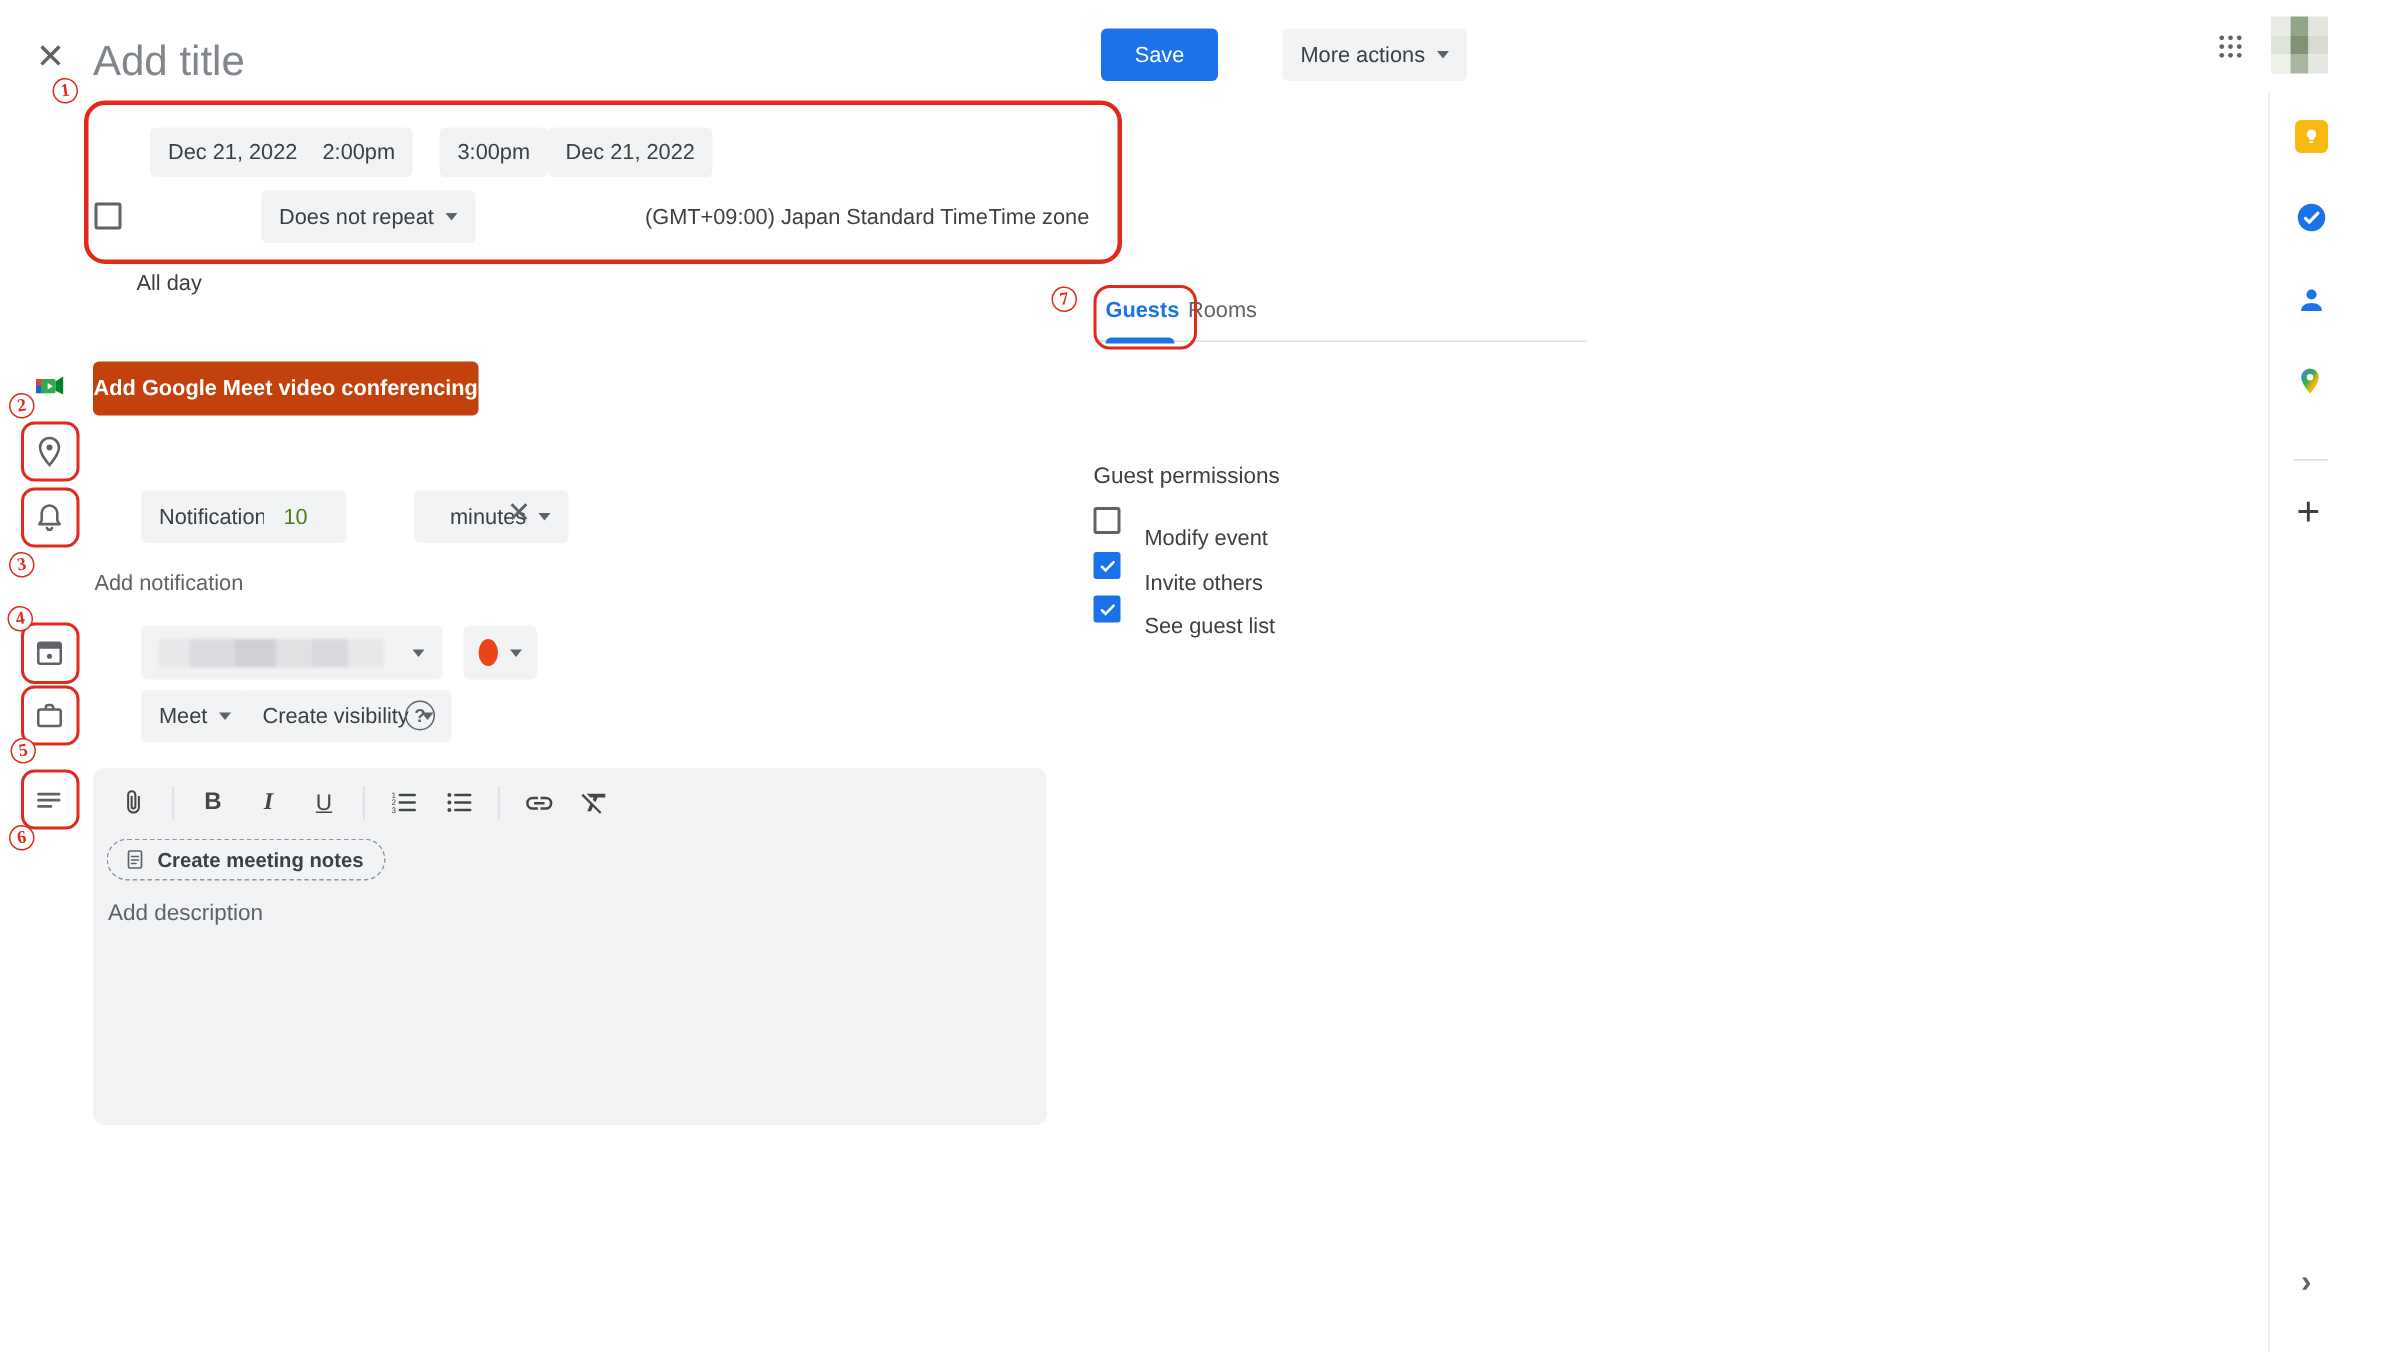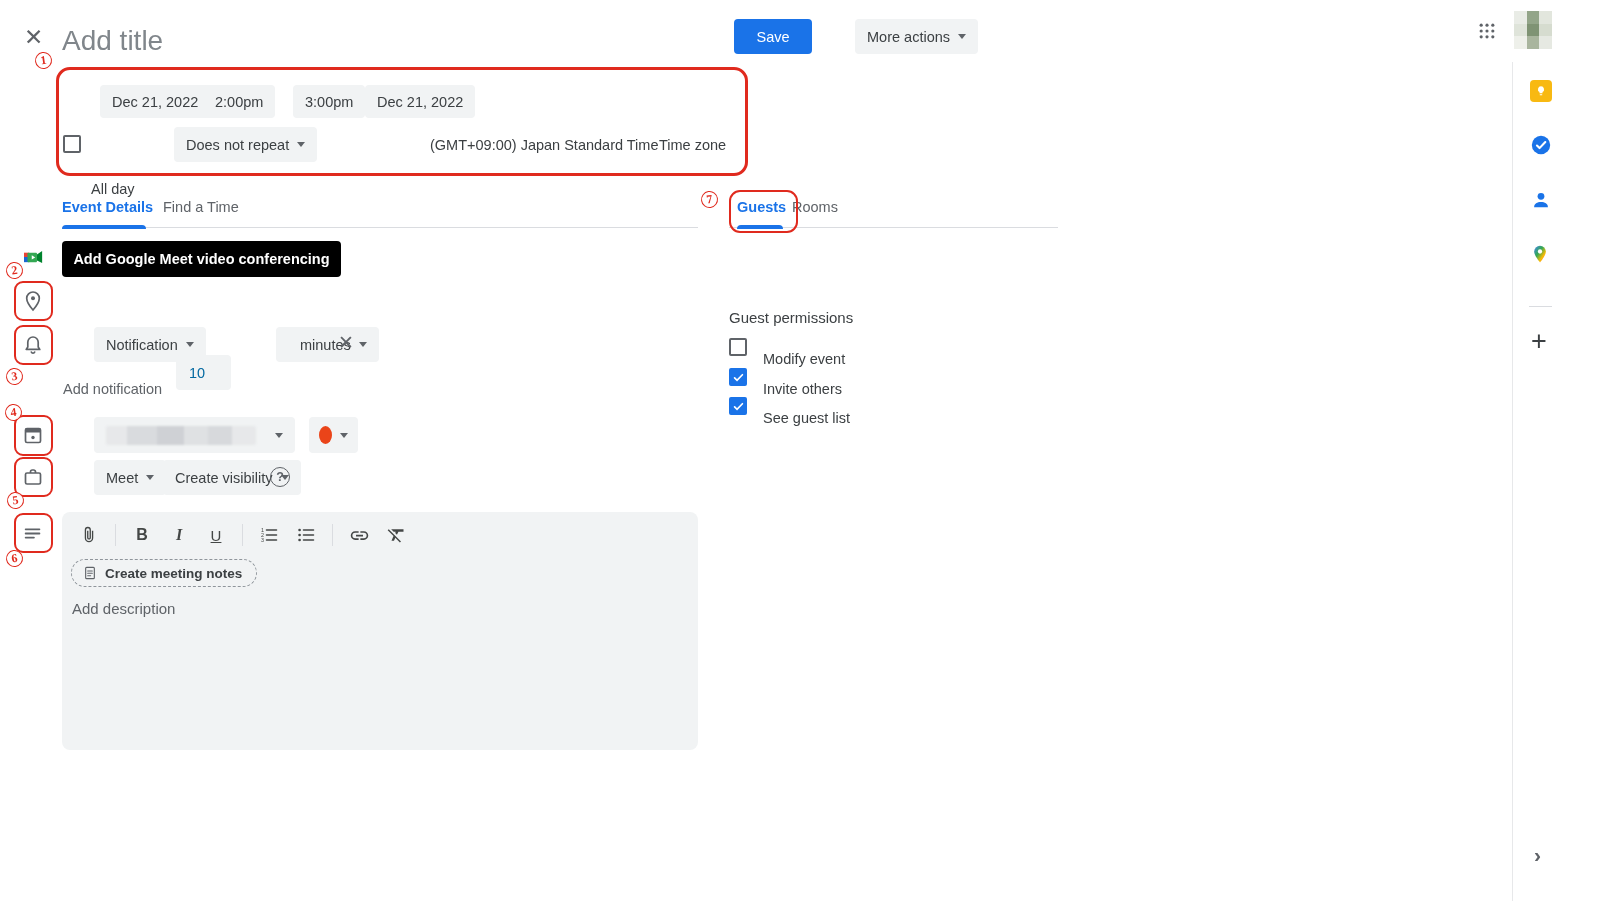--- a/index.html
+++ b/index.html
@@ -65,28 +65,28 @@
   .tab { position:absolute; top:4px; font-size:14.5px; cursor:pointer; color:#5f6368; }
   .tab.active { color:#1a73e8; font-weight:700; }
   .tab-underline { position:absolute; bottom:-2px; height:4px; border-radius:4px 4px 0 0;
                    background:#1a73e8; }
 
   
   .railbox { left:14px; width:39px; height:40px; }
   .rail-icon { position:absolute; left:21px; }
 
   
-  .meet-btn { left:62px; top:241px; width:279px; height:36px; background:#000000;
+  .meet-btn { left:62px; top:241px; width:257px; height:36px; background:#c2410c;
               color:#fff; border:none; border-radius:4px; font-size:14.5px;
               font-weight:700; cursor:pointer; }
   .loc-input { left:62px; top:283px; width:636px; height:37px; background:#f1f3f4;
                border-radius:4px; padding:0 13px; font-size:15px; color:#3c4043; }
   .notif-type { left:62px; top:327px; }
   .notif-val { left:176px; top:327px; width:55px; height:35px; background:#f1f3f4;
-               border-radius:4px; padding:0 13px; font-size:14.5px; color:#0369a1;margin-top:28px; }
+               border-radius:4px; padding:0 13px; font-size:14.5px; color:#4d7c0f; }
   .notif-unit { left:244px; top:327px;padding-left:24px; }
   .notif-x { left:338px; top:333px; font-size:19px; color:#5f6368; cursor:pointer; line-height:1; }
   .add-notif { left:63px; top:381px; font-size:14.5px; color:#5f6368; cursor:pointer; }
   .cal-chip { left:62px; top:417px; width:201px; height:36px; }
   .blur-band { width:150px; height:19px; border-radius:2px; filter:blur(1.2px);
     background:linear-gradient(90deg,#e7e8ea 0 14%,#d9dbde 14% 34%,#cfd1d5 34% 52%,
                #dfe1e3 52% 68%,#d7d9dc 68% 84%,#e7e8ea 84%); }
   .cal-caret { position:absolute; right:12px; }
   .color-chip { left:277px; top:417px; width:49px; height:36px; padding:0 10px;
                 justify-content:space-between; }
@@ -179,25 +179,20 @@
   <span class="abs gtext tz-text">(GMT+09:00) Japan Standard Time</span>
   <span class="abs gtext tz-link">Time zone</span>
 
   <span class="cb allday-cb"></span>
   <span class="abs gtext allday-label">All day</span>
   <div class="chip repeat-chip">
     <span>Does not repeat</span>
     <span class="caret"></span>
   </div>
 
-  <div class="abs tabs-left">
-    <span class="tab active" style="left:0;">Event Details</span>
-    <span class="tab" style="left:101px;">Find a Time</span>
-    <span class="tab-underline" style="left:0; width:84px;"></span>
-  </div>
   <div class="abs tabs-right">
     <span class="tab active" style="left:8px;">Guests</span>
     <span class="tab" style="left:63px;">Rooms</span>
     <span class="tab-underline" style="left:8px; width:46px;"></span>
   </div>
   <div class="redbox" style="left:729px; top:190px; width:69px; height:43px; border-radius:11px;"></div>
   <span class="ann" style="left:701px; top:191px;">7</span>
 
   <span class="abs" style="left:24px; top:249px;">
     <svg width="19" height="16" viewBox="0 0 22 18">

